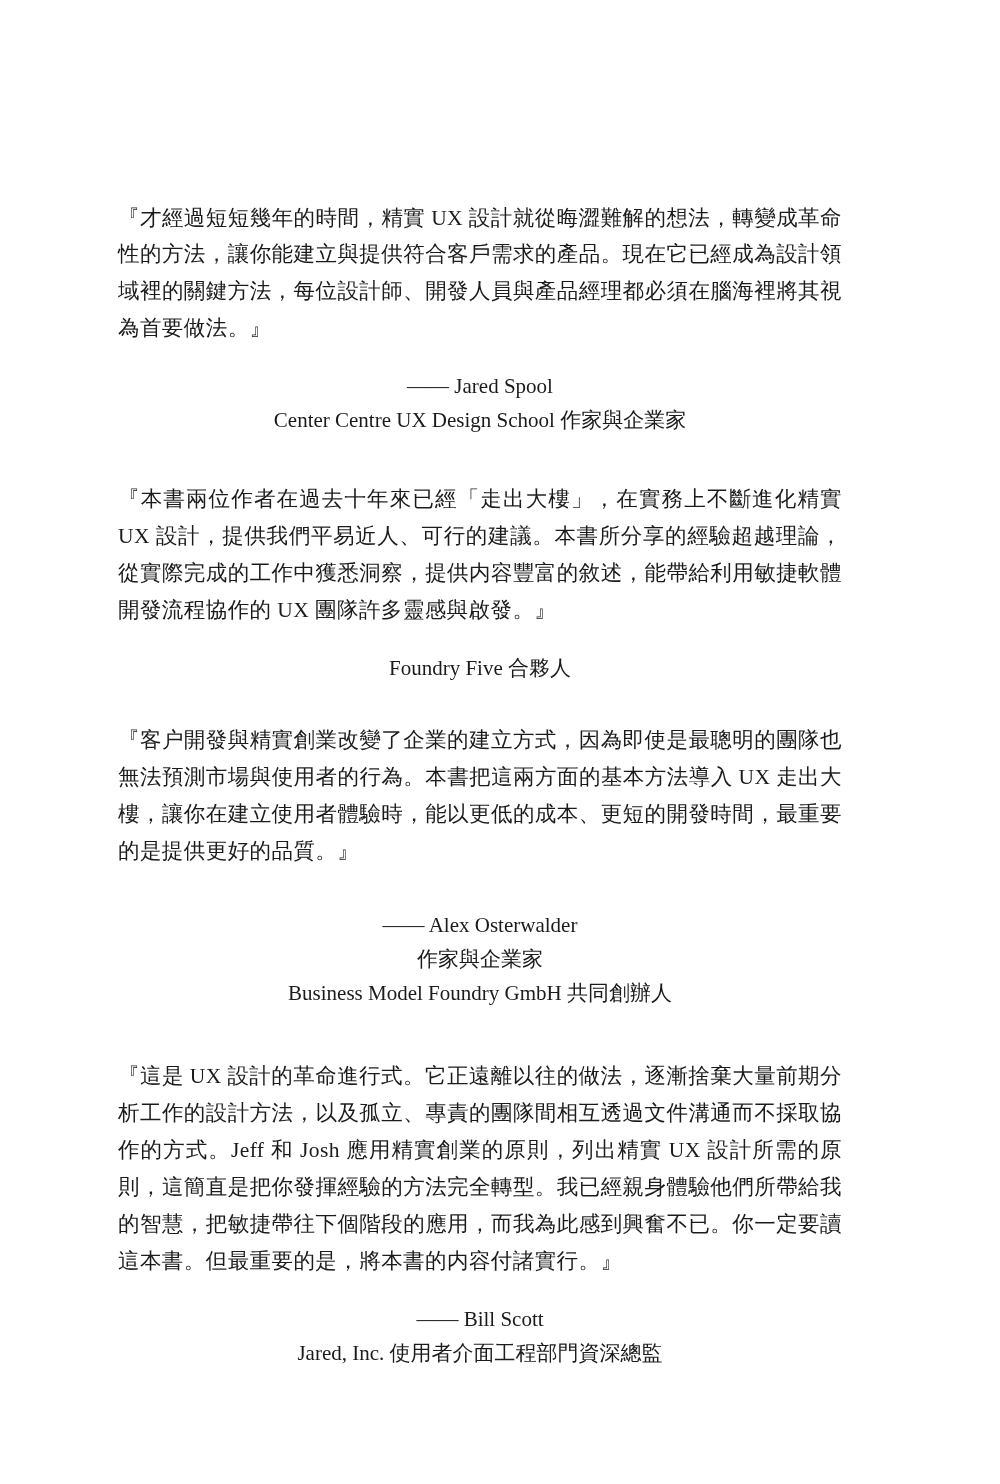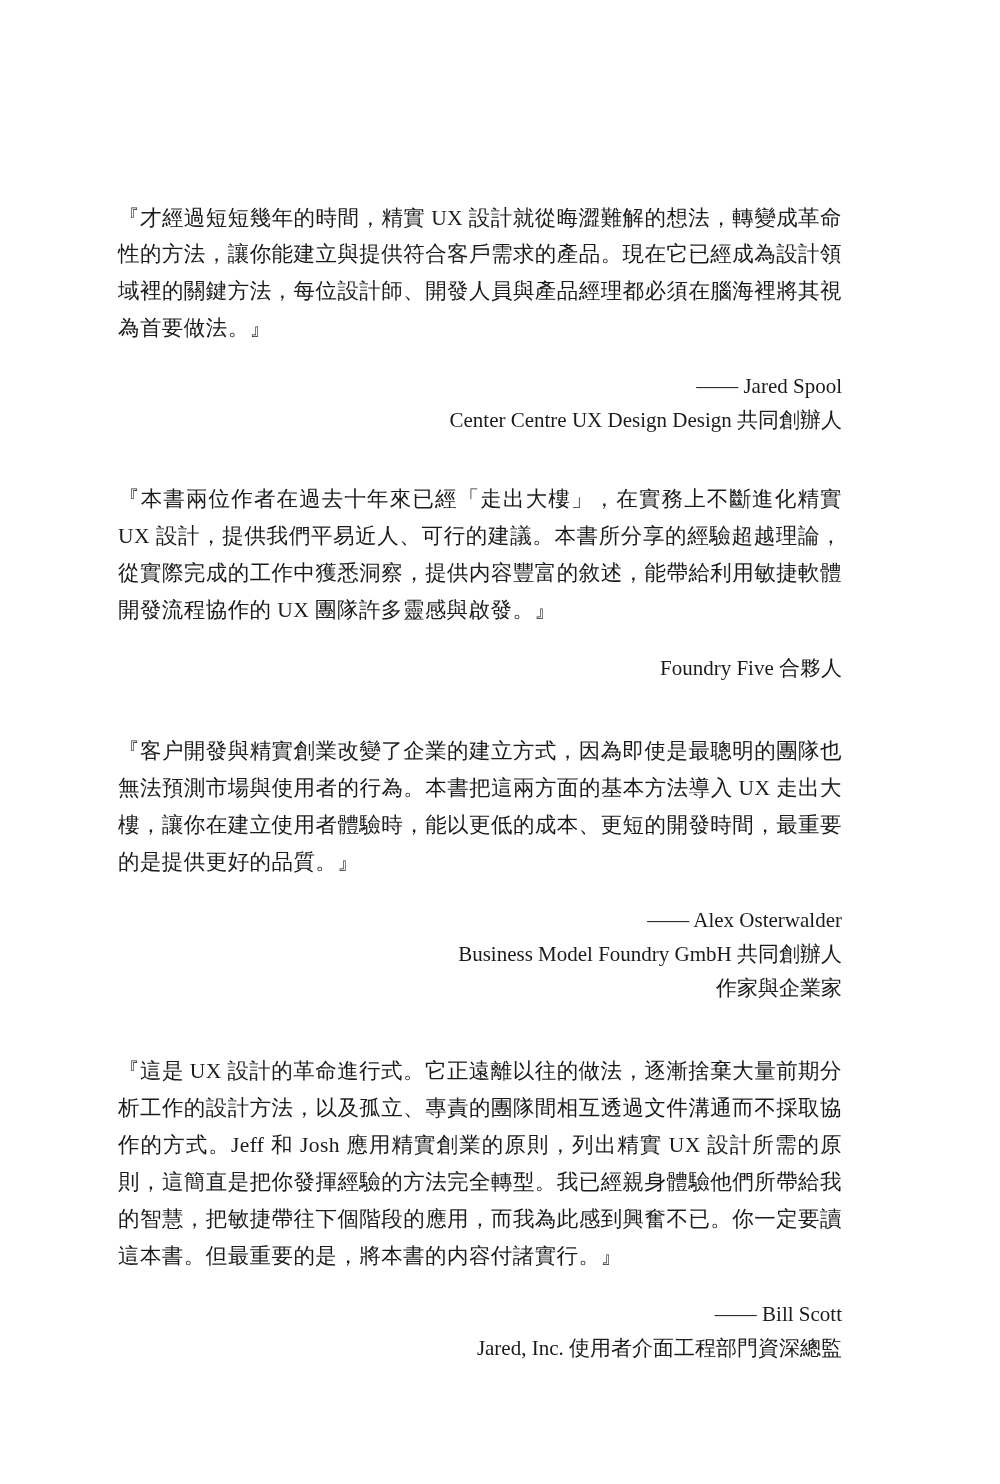--- a/index.html
+++ b/index.html
@@ -36,66 +36,66 @@
     font-size: 21.5px;
     line-height: 1.72;
     text-align: justify;
     text-justify: inter-ideograph;
     letter-spacing: 0.02em;
     color: #1b1b1b;
     font-family: "Liberation Serif", "DejaVu Serif", serif;
   }
   .attrib {
     margin-top: 12px;
-    text-align: right;
+    text-align: center;
     font-size: 21px;
     line-height: 1.62;
     color: #1b1b1b;
   }
   .attrib .line {
     display: block;
     white-space: nowrap;
   }
   
   .q1 { margin-bottom: 44px; }
   .q1 .attrib { margin-top: 10px; }
-  .q2 { margin-bottom: 48px; }
+  .q2 { margin-bottom: 37px; }
   .q2 .attrib { margin-top: 22px; }
   .q3 { margin-bottom: 48px; }
-  .q3 .attrib { margin-top: 22px; }
+  .q3 .attrib { margin-top: 38px; }
   .q4 { margin-bottom: 14px; }
   .q4 .attrib { margin-top: 22px; }
 </style>
 </head>
 <body>
 
 <div class="page">
   <div class="content">
 
     <div class="quote-block q1">
       <p class="quote-text">『才經過短短幾年的時間，精實 UX 設計就從晦澀難解的想法，轉變成革命性的方法，讓你能建立與提供符合客戶需求的產品。現在它已經成為設計領域裡的關鍵方法，每位設計師、開發人員與產品經理都必須在腦海裡將其視為首要做法。』</p>
       <div class="attrib">
         <span class="line">—— Jared Spool</span>
-        <span class="line">Center Centre UX Design Design 共同創辦人</span>
+        <span class="line">Center Centre UX Design School 作家與企業家</span>
       </div>
     </div>
 
     <div class="quote-block q2">
       <p class="quote-text">『本書兩位作者在過去十年來已經「走出大樓」，在實務上不斷進化精實 UX 設計，提供我們平易近人、可行的建議。本書所分享的經驗超越理論，從實際完成的工作中獲悉洞察，提供内容豐富的敘述，能帶給利用敏捷軟體開發流程協作的 UX 團隊許多靈感與啟發。』</p>
       <div class="attrib">
         <span class="line">Foundry Five 合夥人</span>
       </div>
     </div>
 
     <div class="quote-block q3">
       <p class="quote-text">『客户開發與精實創業改變了企業的建立方式，因為即使是最聰明的團隊也無法預測市場與使用者的行為。本書把這兩方面的基本方法導入 UX 走出大樓，讓你在建立使用者體驗時，能以更低的成本、更短的開發時間，最重要的是提供更好的品質。』</p>
       <div class="attrib">
         <span class="line">—— Alex Osterwalder</span>
+        <span class="line">作家與企業家</span>
         <span class="line">Business Model Foundry GmbH 共同創辦人</span>
-        <span class="line">作家與企業家</span>
       </div>
     </div>
 
     <div class="quote-block q4">
       <p class="quote-text">『這是 UX 設計的革命進行式。它正遠離以往的做法，逐漸捨棄大量前期分析工作的設計方法，以及孤立、專責的團隊間相互透過文件溝通而不採取協作的方式。Jeff 和 Josh 應用精實創業的原則，列出精實 UX 設計所需的原則，這簡直是把你發揮經驗的方法完全轉型。我已經親身體驗他們所帶給我的智慧，把敏捷帶往下個階段的應用，而我為此感到興奮不已。你一定要讀這本書。但最重要的是，將本書的内容付諸實行。』</p>
       <div class="attrib">
         <span class="line">—— Bill Scott</span>
         <span class="line">Jared, Inc. 使用者介面工程部門資深總監</span>
       </div>
     </div>

